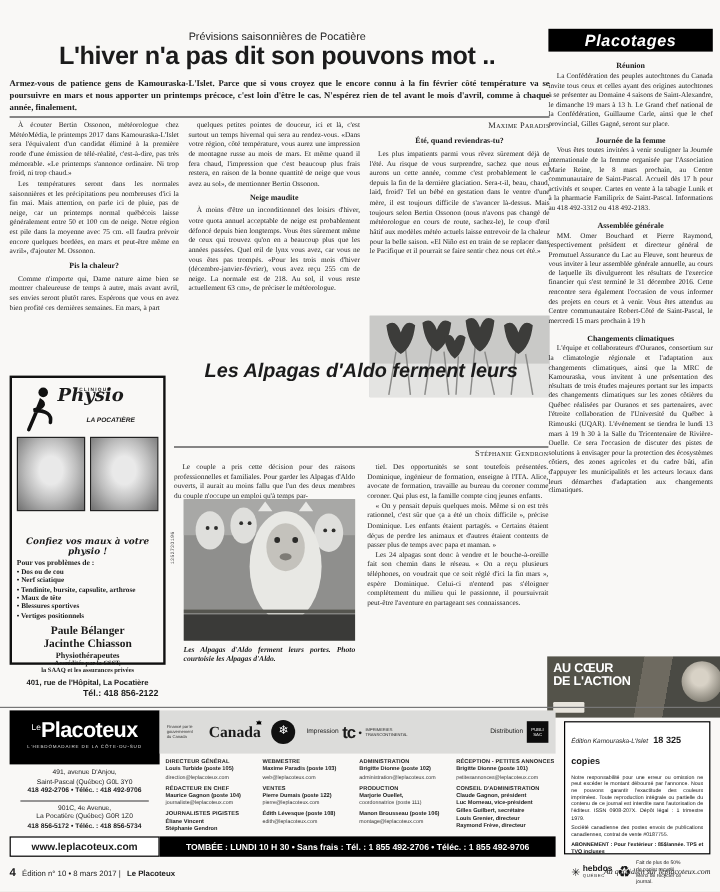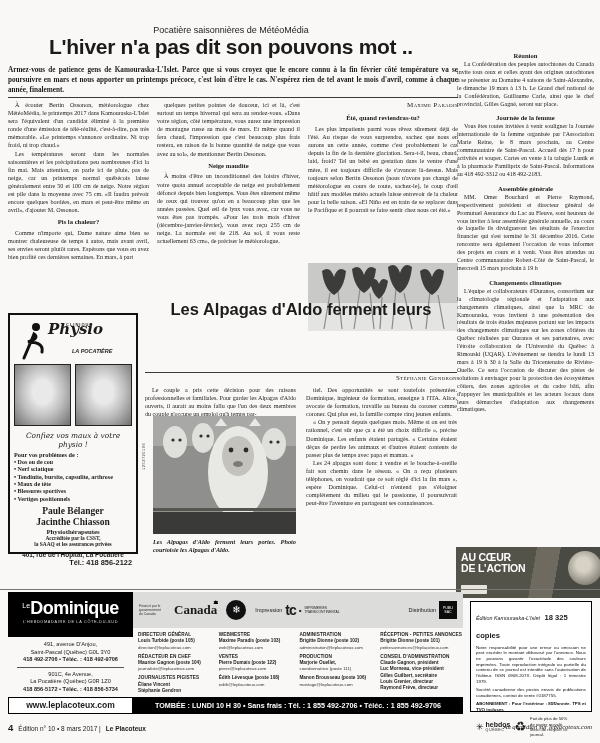--- a/index.html
+++ b/index.html
@@ -24,31 +24,31 @@
   #crocus-photo{top:263px;left:308px;width:150px;height:68px;}
   
   #physio{top:313px;left:8px;width:130px;height:241px;border:2px solid #111;background:#f9f8f6;padding:3px 4px;box-sizing:border-box;}
   #physio .brandrow{position:relative;height:44px;}
   #physio .clinique{position:absolute;top:4px;left:52px;font-size:4px;letter-spacing:1px;font-weight:bold;}
   #physio .brand{position:absolute;top:2px;left:34px;font-size:15px;font-style:italic;font-weight:bold;font-family:"DejaVu Serif",serif;}
   #physio .locality{position:absolute;top:30px;left:58px;font-size:5.5px;font-style:italic;font-weight:bold;}
   #physio .photos{display:flex;gap:4px;justify-content:center;margin-top:2px;}
   #physio .photo{width:55px;height:60px;border:1px solid #222;
       background:radial-gradient(ellipse at 50% 45%,#e9e9e9 25%,#bdbdbd 55%,#6f6f6f 100%);}
-  #physio .slogan{font-size:7.4px;font-weight:normal;font-style:italic;text-align:center;margin:5px 0 2px;font-family:"DejaVu Serif",serif;}
+  #physio .slogan{font-size:7.4px;font-weight:bold;font-style:italic;text-align:center;margin:20px 0 2px;font-family:"DejaVu Serif",serif;}
   #physio .listintro{font-size:6.3px;font-weight:bold;margin:1px 0;}
   #physio ul{margin:0;padding:0;list-style:none;font-size:6px;line-height:1.22;font-weight:bold;}
   #physio li::before{content:"• ";}
   #physio .pname{font-size:9.5px;font-weight:bold;text-align:center;line-height:1.15;}
   #physio .ptitle{font-size:6.8px;font-weight:bold;text-align:center;}
   #physio .accr{font-size:5.4px;font-weight:bold;text-align:center;line-height:1.2;}
   #physio .paddr{font-size:6.4px;font-weight:bold;text-align:center;font-family:"Liberation Sans",sans-serif;margin-top:3px;}
   #physio .pphone{font-size:7.4px;font-weight:bold;text-align:right;font-family:Liberation Sans, sans-serif;}
   
-  #alp-headline{top:300px;left:145px;width:312px;text-align:center;font-size:16.5px;line-height:1.12;font-weight:bold;}
+  #alp-headline{top:300px;left:145px;width:312px;text-align:center;font-size:16.5px;line-height:1.12;font-weight:bold;font-style:italic;}
   #alp-intro{top:341px;left:145px;width:312px;font-size:7px;line-height:1.35;font-weight:bold;}
   #alp-rule{top:372px;left:145px;width:312px;}
   #alp-byline{top:374px;left:145px;width:312px;}
   #alp-col1{top:386px;left:145px;width:151px;}
   #alp-col2{top:386px;left:306px;width:151px;}
   #alpaca-photo{top:416px;left:153px;width:143px;height:118px;}
   #alp-adnum{top:470px;left:141px;font-size:4px;color:#444;transform:rotate(-90deg);transform-origin:left top;letter-spacing:.5px;}
   #alp-caption{top:538px;left:153px;width:143px;font-size:6.3px;line-height:1.3;font-weight:bold;font-style:italic;}
   
   #plac-head{top:24px;left:457px;width:137px;height:19px;background:#000;color:#fff;
@@ -115,21 +115,21 @@
   #pageline-l .num{font-size:9.5px;font-weight:bold;}
   #pageline-l .brand{font-weight:bold;}
   #pageline-r{top:723px;right:8px;font-size:6.6px;font-style:italic;}
   .photo-frame{background:#cfcfcd;}
 </style>
 </head>
 <body>
 
 <div id="page">
 
-  <div id="kicker" class="abs sans">Pocatière saisonnières de MétéoMédia</div>
+  <div id="kicker" class="abs sans">Prévisions saisonnières de Pocatière</div>
   <div id="headline" class="abs sans">L'hiver n'a pas dit son pouvons mot ..</div>
   <div id="intro" class="abs just">Armez-vous de patience gens de Kamouraska-L'Islet. Parce que si vous croyez que le encore connu à la fin février côté température va se poursuivre en mars et nous apporter un printemps précoce, c'est loin d'être le cas. N'espérez rien de tel avant le mois d'avril, comme à chaque année, finalement.</div>
   <div class="abs rule" style="top:97px;left:8px;width:450px;"></div>
 
   <div id="wcol1" class="abs bodytxt just">
     <p>À écouter Bertin Ossonon, météorologue chez MétéoMédia, le printemps 2017 dans Kamouraska-L'Islet sera l'équivalent d'un candidat éliminé à la première ronde d'une émission de télé-réalité, c'est-à-dire, pas très mémorable. «Le printemps s'annonce ordinaire. Ni trop froid, ni trop chaud.»</p>
     <p>Les températures seront dans les normales saisonnières et les précipitations peu nombreuses d'ici la fin mai. Mais attention, on parle ici de pluie, pas de neige, car un printemps normal québécois laisse généralement entre 50 et 100 cm de neige. Notre région est pile dans la moyenne avec 75 cm. «Il faudra prévoir encore quelques bordées, en mars et peut-être même en avril», d'ajouter M. Ossonon.</p>
     <div class="subhead">Pis la chaleur?</div>
     <p>Comme n'importe qui, Dame nature aime bien se montrer chaleureuse de temps à autre, mais avant avril, ses envies seront plutôt rares. Espérons que vous en avez bien profité ces dernières semaines. En mars, à part</p>
   </div>
@@ -241,20 +241,21 @@
     </svg>
   </div>
   <div id="alp-caption" class="abs just">Les Alpagas d'Aldo ferment leurs portes. Photo courtoisie les Alpagas d'Aldo.</div>
 
   <div id="alp-col2" class="abs bodytxt just">
     <p>tiel. Des opportunités se sont toutefois présentées. Dominique, ingénieur de formation, enseigne à l'ITA. Alice, avocate de formation, travaille au bureau du coroner comme coroner. Qui plus est, la famille compte cinq jeunes enfants.</p>
     <p>« On y pensait depuis quelques mois. Même si on est très rationnel, c'est sûr que ça a été un choix difficile », précise Dominique. Les enfants étaient partagés. « Certains étaient déçus de perdre les animaux et d'autres étaient contents de passer plus de temps avec papa et maman. »</p>
     <p>Les 24 alpagas sont donc à vendre et le bouche-à-oreille fait son chemin dans le réseau. « On a reçu plusieurs téléphones, on voudrait que ce soit réglé d'ici la fin mars », espère Dominique. Celui-ci n'entend pas s'éloigner complètement du milieu qui le passionne, il poursuivrait peut-être l'aventure en partageant ses connaissances.</p>
   </div>
 
+  <div id="plac-head" class="abs sans">Placotages</div>
   <div id="plac-body" class="abs">
     <div class="ptitle">Réunion</div>
     <p class="ptext just">La Confédération des peuples autochtones du Canada invite tous ceux et celles ayant des origines autochtones à se présenter au Domaine 4 saisons de Saint-Alexandre, le dimanche 19 mars à 13 h. Le Grand chef national de la Confédération, Guillaume Carle, ainsi que le chef provincial, Gilles Gagné, seront sur place.</p>
     <div class="ptitle">Journée de la femme</div>
     <p class="ptext just">Vous êtes toutes invitées à venir souligner la Journée internationale de la femme organisée par l'Association Marie Reine, le 8 mars prochain, au Centre communautaire de Saint-Pascal. Accueil dès 17 h pour activités et souper. Cartes en vente à la tabagie Lunik et à la pharmacie Familiprix de Saint-Pascal. Informations au 418 492-3312 ou 418 492-2183.</p>
     <div class="ptitle">Assemblée générale</div>
     <p class="ptext just">MM. Omer Bouchard et Pierre Raymond, respectivement président et directeur général de Promutuel Assurance du Lac au Fleuve, sont heureux de vous inviter à leur assemblée générale annuelle, au cours de laquelle ils divulgueront les résultats de l'exercice financier qui s'est terminé le 31 décembre 2016. Cette rencontre sera également l'occasion de vous informer des projets en cours et à venir. Vous êtes attendus au Centre communautaire Robert-Côté de Saint-Pascal, le mercredi 15 mars prochain à 19 h</p>
     <div class="ptitle">Changements climatiques</div>
     <p class="ptext just">L'équipe et collaborateurs d'Ouranos, consortium sur la climatologie régionale et l'adaptation aux changements climatiques, ainsi que la MRC de Kamouraska, vous invitent à une présentation des résultats de trois études majeures portant sur les impacts des changements climatiques sur les zones côtières du Québec réalisées par Ouranos et ses partenaires, avec l'étroite collaboration de l'Université du Québec à Rimouski (UQAR). L'événement se tiendra le lundi 13 mars à 19 h 30 à la Salle du Tricentenaire de Rivière-Ouelle. Ce sera l'occasion de discuter des pistes de solutions à envisager pour la protection des écosystèmes côtiers, des zones agricoles et du cadre bâti, afin d'appuyer les municipalités et les acteurs locaux dans leurs démarches d'adaptation aux changements climatiques.</p>
   </div>
@@ -265,21 +266,21 @@
       <div>DE L'ACTION</div>
     </div>
     <div class="face"></div>
     <div class="adlogo sans"></div>
   </div>
 
   <div id="foot-rule" class="abs"></div>
 
   <div id="lp-box" class="abs sans">
     <div style="padding-top:6px;">
-      <span class="le">Le</span><span class="nm">Dominique</span>
+      <span class="le">Le</span><span class="nm">Placoteux</span>
     </div>
     <div class="tag">L'HEBDOMADAIRE DE LA CÔTE-DU-SUD</div>
   </div>
 
   <div id="lp-addr" class="abs sans">
     <div>491, avenue D'Anjou,</div>
     <div>Saint-Pascal (Québec) G0L 3Y0</div>
     <div class="ph">418 492-2706 • Téléc. : 418 492-9706</div>
     <div class="sep"></div>
     <div>901C, 4e Avenue,</div>

